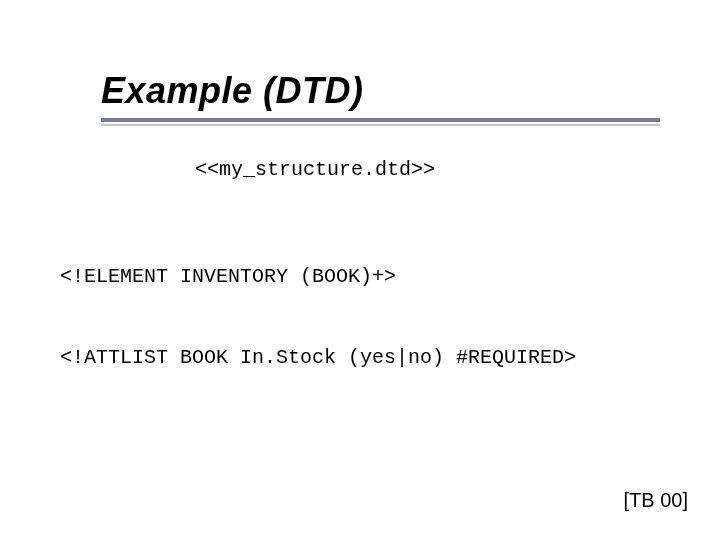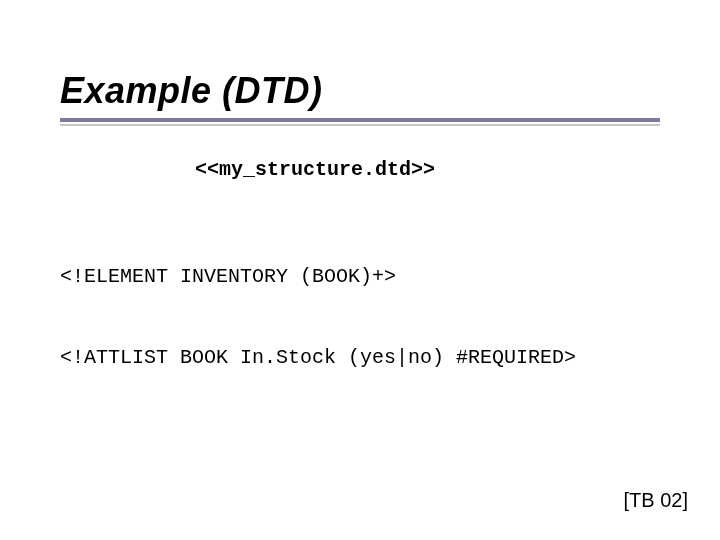--- a/index.html
+++ b/index.html
@@ -13,20 +13,21 @@
   }
   .slide {
     position: relative;
     width: 720px;
     height: 540px;
     box-sizing: border-box;
     padding: 70px 60px 40px 60px;
   }
   .title-wrap {
     margin-bottom: 8px;
+    margin-left: 41px;
   }
   .title {
     font-size: 36px;
     font-weight: 700;
     font-style: italic;
     color: #000000;
     letter-spacing: 0.5px;
   }
   .rule-top {
     height: 4px;
@@ -36,21 +37,20 @@
   .rule-bottom {
     height: 2px;
     background: #c5c5c5;
     margin-top: 2px;
     margin-bottom: 32px;
   }
   .filename-row {
     text-align: left;
     padding-left: 135px;
     margin-bottom: 28px;
-    font-weight: bold;
   }
   .filename {
     font-family: "Courier New", Courier, monospace;
     font-size: 20px;
     color: #000000;
     white-space: pre;
   }
   .code-block {
     font-family: "Courier New", Courier, monospace;
     font-size: 20px;
@@ -82,15 +82,15 @@
     <span class="filename">&lt;&lt;my_structure.dtd&gt;&gt;</span>
   </div>
 
   <div class="code-block">
     <div>&lt;!ELEMENT INVENTORY (BOOK)+&gt;</div>
     <div>&lt;!ATTLIST BOOK In.Stock (yes|no) #REQUIRED&gt;</div>
     
     
   </div>
 
-  <div class="footer">[TB 02]</div>
+  <div class="footer">[TB 00]</div>
 
 </div>
 
 </body></html>

